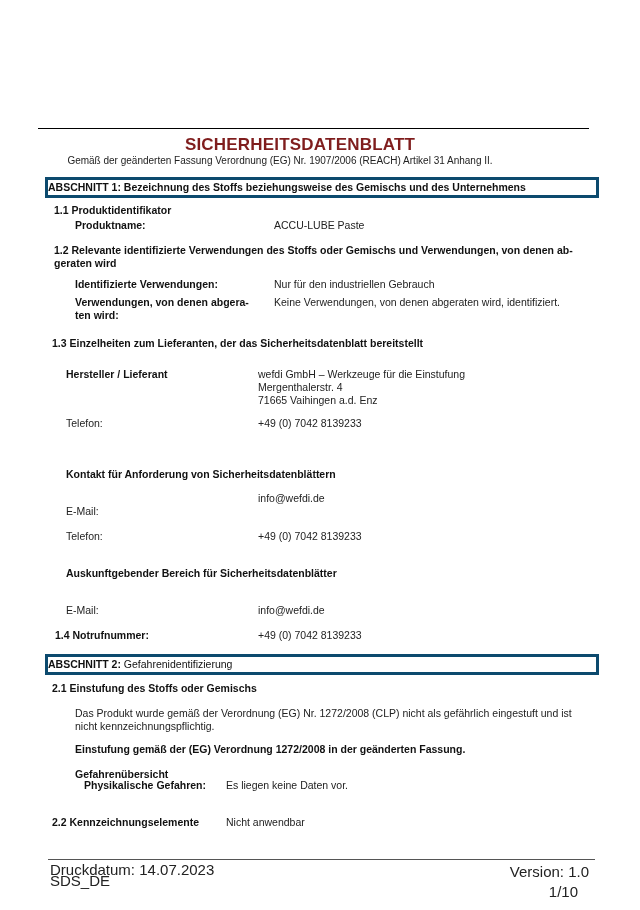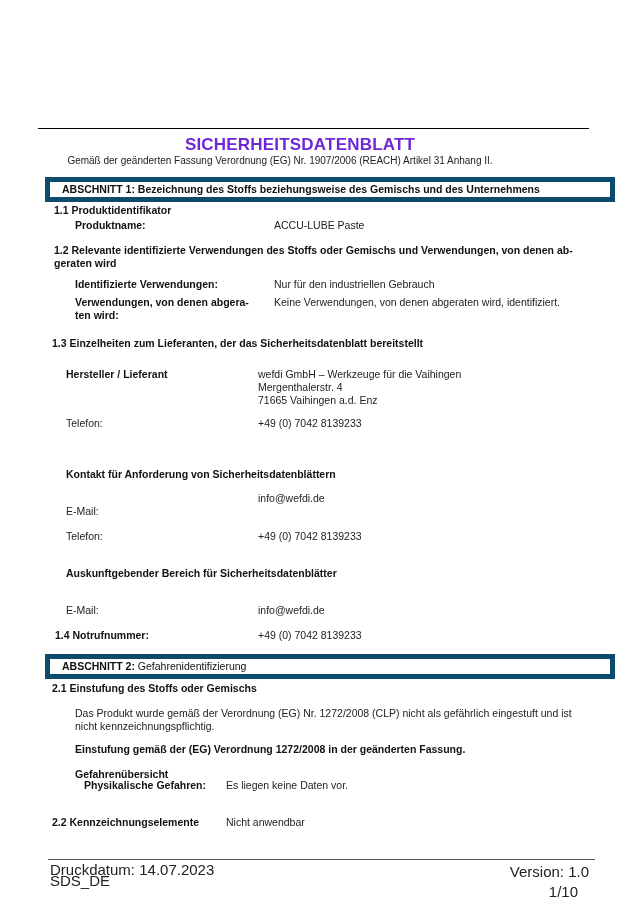--- a/index.html
+++ b/index.html
@@ -4,30 +4,30 @@
 <style>
   html, body { margin: 0; padding: 0; background: #ffffff; }
   body {
     width: 640px; height: 910px; position: relative; overflow: hidden;
     font-family: "Liberation Sans", sans-serif; color: #1a1a1a; font-size: 10.5px;
   }
   .abs { position: absolute; white-space: nowrap; }
   .rule { position: absolute; background: #000; height: 1px; }
   .title {
     position: absolute; left: 0; width: 600px; top: 135px; text-align: center;
-    font-weight: bold; font-size: 17px; letter-spacing: 0.2px; color: #6d28d9;
+    font-weight: bold; font-size: 17px; letter-spacing: 0.2px; color: #7f1d1d;
   }
   .subtitle {
     position: absolute; left: 0; width: 560px; top: 155px; text-align: center;
     font-size: 10px; color: #222;
   }
   .section-box {
     position: absolute; left: 45px; width: 548px; height: 15px;
-    border: 5px solid #0c4a6e; box-sizing: content-box;
-    font-size: 10.5px; line-height: 15px; padding-left: 12px; color: #111;
+    border: 3px solid #0c4a6e; box-sizing: content-box;
+    font-size: 10.5px; line-height: 15px; padding-left: 0; color: #111;
   }
   .sec1 { font-weight: bold; }
   .sec2 .lbl { font-weight: bold; }
   .sec2 .rest { font-weight: normal; }
   .h { font-weight: bold; font-size: 10.5px; color: #111; }
   .t { font-size: 10.5px; color: #222; }
   .footer-text { font-size: 15px; color: #222; }
 </style>
 </head>
 <body>
@@ -48,21 +48,21 @@
 <div class="abs h" style="left:54px; top:244px;">1.2 Relevante identifizierte Verwendungen des Stoffs oder Gemischs und Verwendungen, von denen ab-</div>
 <div class="abs h" style="left:54px; top:257px;">geraten wird</div>
 <div class="abs h" style="left:75px; top:278px;">Identifizierte Verwendungen:</div>
 <div class="abs t" style="left:274px; top:278px;">Nur für den industriellen Gebrauch</div>
 <div class="abs h" style="left:75px; top:296px;">Verwendungen, von denen abgera-</div>
 <div class="abs h" style="left:75px; top:309px;">ten wird:</div>
 <div class="abs t" style="left:274px; top:296px;">Keine Verwendungen, von denen abgeraten wird, identifiziert.</div>
 
 <div class="abs h" style="left:52px; top:337px;">1.3 Einzelheiten zum Lieferanten, der das Sicherheitsdatenblatt bereitstellt</div>
 <div class="abs h" style="left:66px; top:368px;">Hersteller / Lieferant</div>
-<div class="abs t" style="left:258px; top:368px;">wefdi GmbH – Werkzeuge für die Vaihingen</div>
+<div class="abs t" style="left:258px; top:368px;">wefdi GmbH – Werkzeuge für die Einstufung</div>
 <div class="abs t" style="left:258px; top:381px;">Mergenthalerstr. 4</div>
 <div class="abs t" style="left:258px; top:394px;">71665 Vaihingen a.d. Enz</div>
 <div class="abs t" style="left:66px; top:417px;">Telefon:</div>
 <div class="abs t" style="left:258px; top:417px;">+49 (0) 7042 8139233</div>
 
 <div class="abs h" style="left:66px; top:468px;">Kontakt für Anforderung von Sicherheitsdatenblättern</div>
 <div class="abs t" style="left:258px; top:492px;">info@wefdi.de</div>
 <div class="abs t" style="left:66px; top:505px;">E-Mail:</div>
 <div class="abs t" style="left:66px; top:530px;">Telefon:</div>
 <div class="abs t" style="left:258px; top:530px;">+49 (0) 7042 8139233</div>

